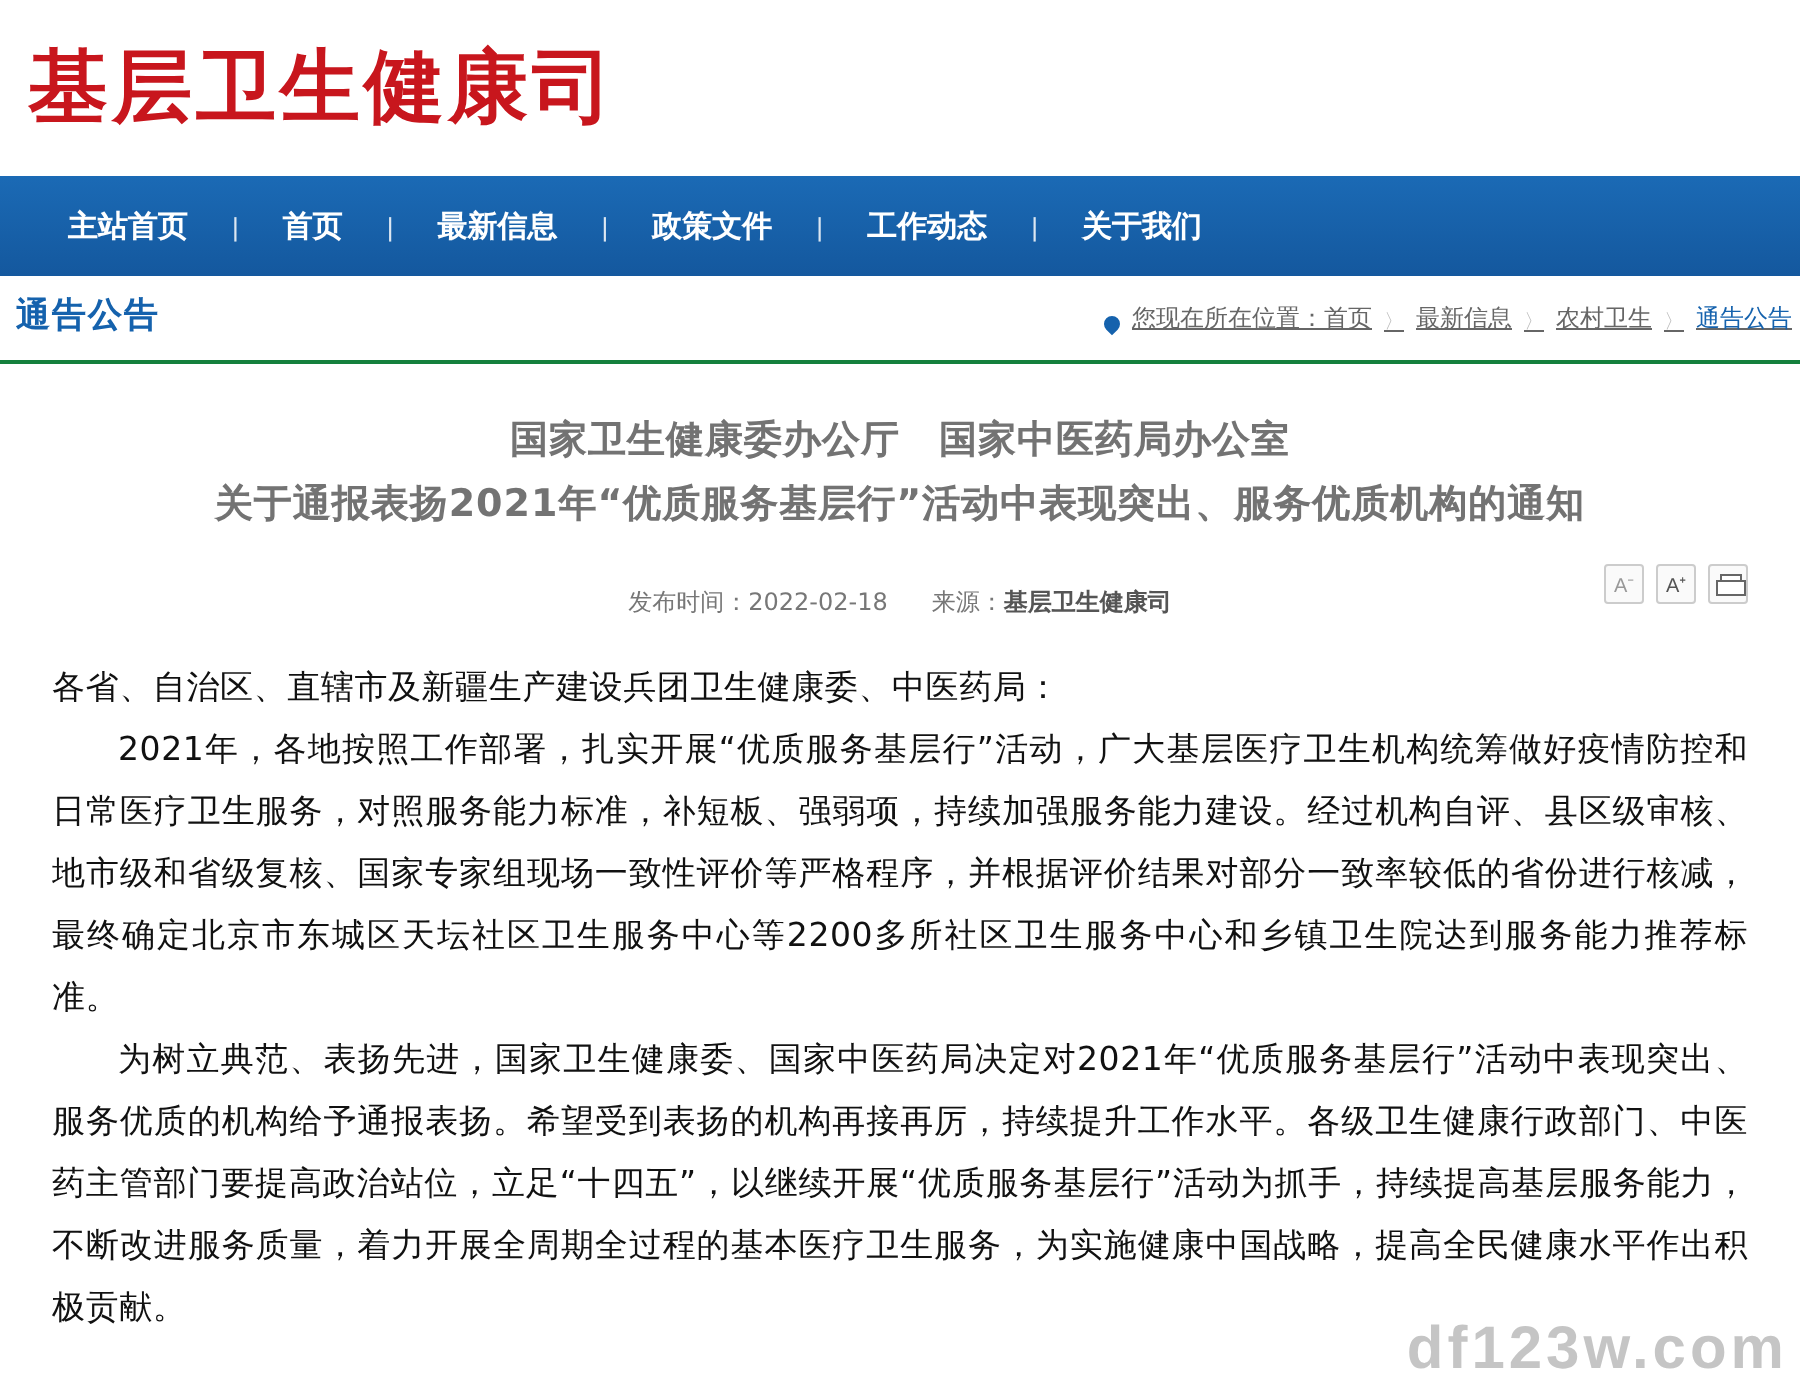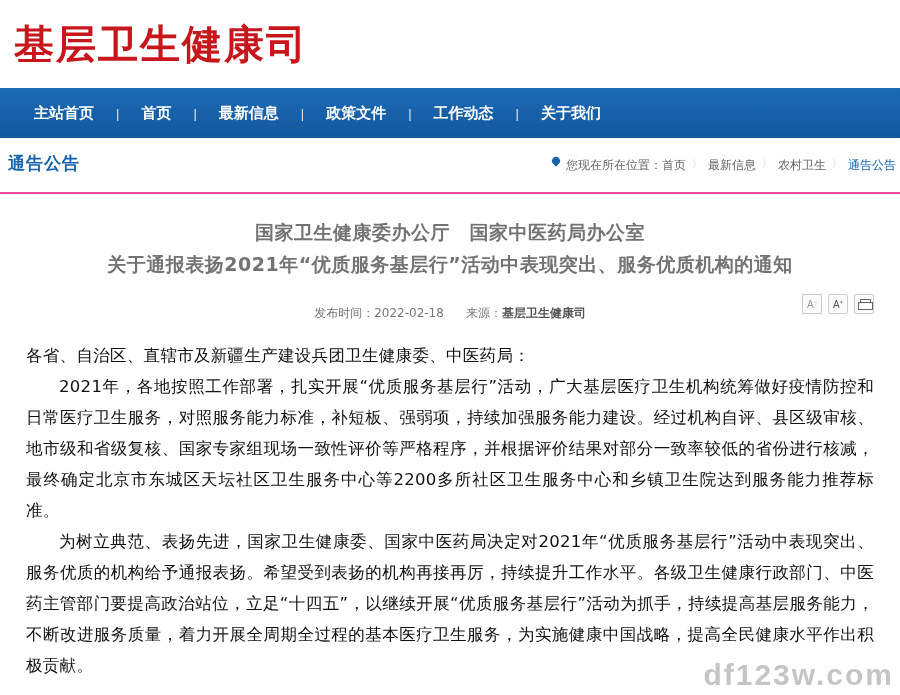--- a/index.html
+++ b/index.html
@@ -62,44 +62,45 @@
   .nav-sep {
     color: #ffffff;
     font-size: 13px;
     opacity: 0.85;
     padding: 0 6px;
     font-family: "Liberation Sans", sans-serif;
   }
 
   
   .sub-bar {
-    height: 56px;
+    height: 44px;
     background: #ffffff;
     display: flex;
     align-items: center;
     justify-content: space-between;
     padding: 0 4px 0 8px;
-    border-bottom: 2px solid #ec4899;
+    border-bottom: 2px solid #15803d;
     position: relative;
   }
   .section-title {
     font-size: 17px;
     font-weight: bold;
     color: #1562ad;
     font-family: "DejaVu Sans", "Liberation Sans", sans-serif;
     padding-bottom: 3px;
     letter-spacing: 1px;
   }
   .breadcrumb {
     display: flex;
-    align-items: flex-start;
+    align-items: flex-end;
     font-size: 12px;
     color: #666666;
     font-family: "DejaVu Sans", "Liberation Sans", sans-serif;
     white-space: nowrap;
+    text-decoration: underline;
   }
   .bc-pin {
     display: inline-block;
     width: 10px;
     height: 10px;
     margin-right: 5px;
     position: relative;
   }
   .bc-pin::before {
     content: "";

